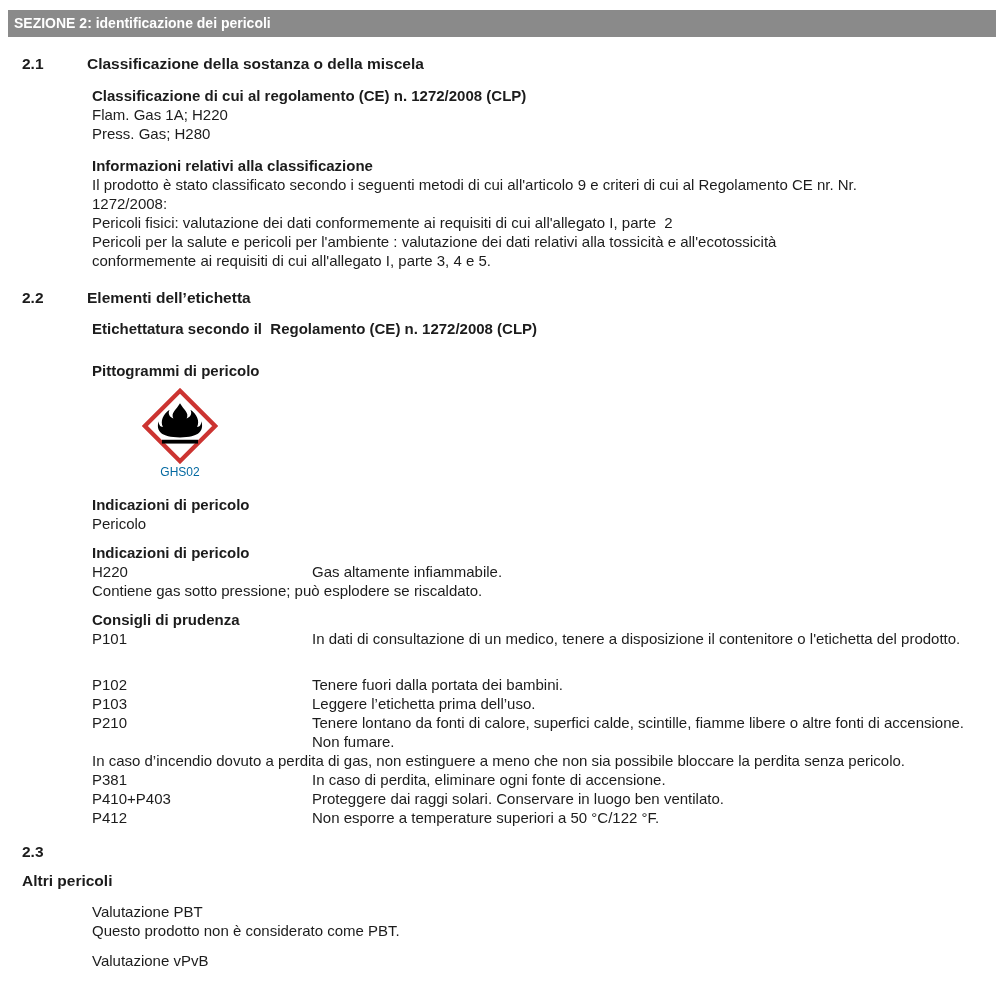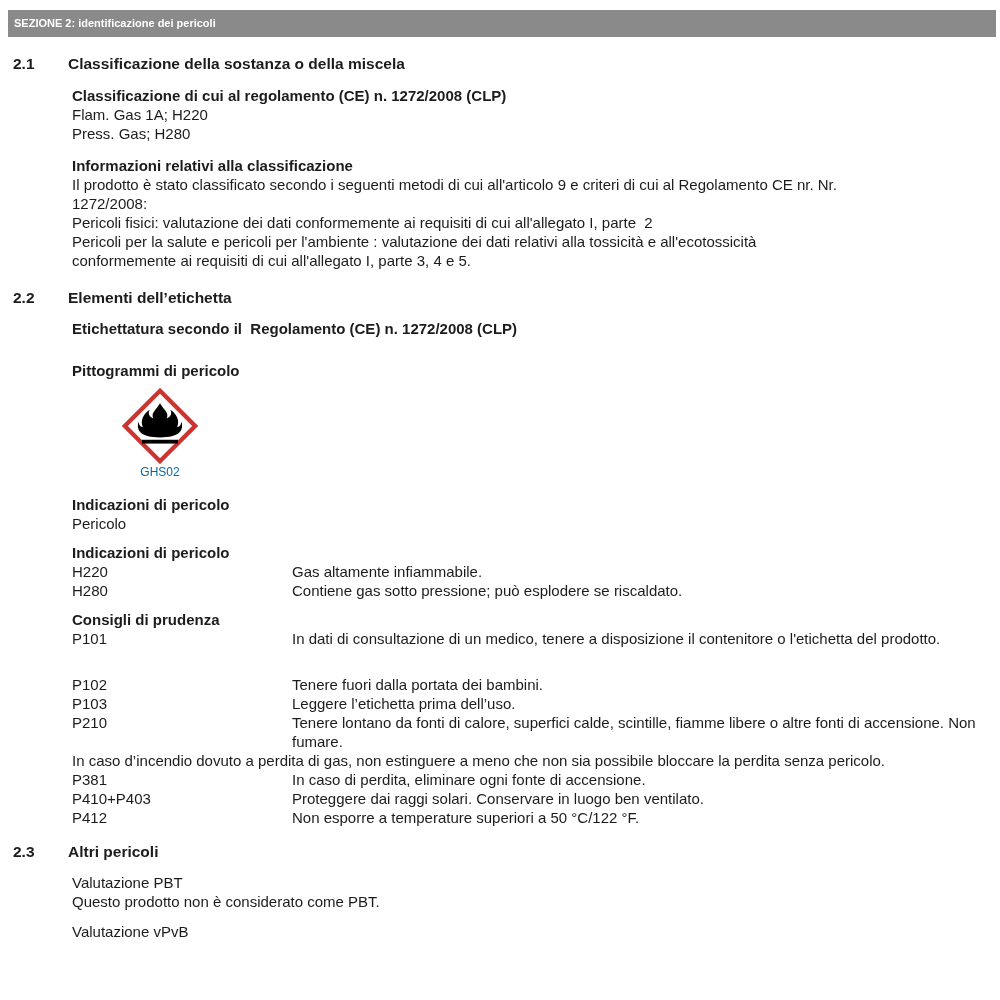--- a/index.html
+++ b/index.html
@@ -13,36 +13,37 @@
     line-height: 19px;
     color: #1c1c1c;
     overflow: hidden;
   }
   .bar {
     margin: 10px 4px 0 8px;
     height: 27px;
     background: #8a8a8a;
     color: #ffffff;
     font-weight: bold;
-    font-size: 11px;
+    font-size: 14px;
     line-height: 27px;
     padding-left: 6px;
   }
   .sec-head {
     display: flex;
-    margin-left: 13px;
+    margin-left: 22px;
     font-weight: bold;
     font-size: 15.5px;
     line-height: 19px;
+    gap: 10px;
   }
   .sec-head .num { width: 55px; flex-shrink: 0; }
   .sec-21 { margin-top: 17px; }
   .sec-22 { margin-top: 18px; }
-  .sec-23 { margin-top: 15px; }
-  .content { margin-left: 72px; margin-right: 10px; }
+  .sec-23 { margin-top: 15px; flex-direction: column; }
+  .content { margin-left: 92px; margin-right: 10px; }
   .bold { font-weight: bold; }
   .prewrap { white-space: pre-wrap; }
   .mt-heading { margin-top: 13px; }
   .underlined {
     text-decoration-thickness: 2px;
     text-underline-offset: 3px;
     font-weight: bold;
     margin-top: 12px;
   }
   .picto-heading { margin-top: 23px; }
@@ -104,21 +105,20 @@
 
   <div class="bold after-picto">Indicazioni di pericolo</div>
   <div>Pericolo</div>
 
   <div class="bold mt10">Indicazioni di pericolo</div>
   <div class="row">
     <span class="code">H220</span>
     <span class="desc">Gas altamente infiammabile.</span>
   </div>
   <div class="row">
-    <span class="code">H280</span>
     <span class="desc">Contiene gas sotto pressione; può esplodere se riscaldato.</span>
   </div>
 
   <div class="bold mt10">Consigli di prudenza</div>
   <div class="row gap-after">
     <span class="code">P101</span>
     <span class="desc">In dati di consultazione di un medico, tenere a disposizione il contenitore o l'etichetta del prodotto.</span>
   </div>
   <div class="row">
     <span class="code">P102</span>

